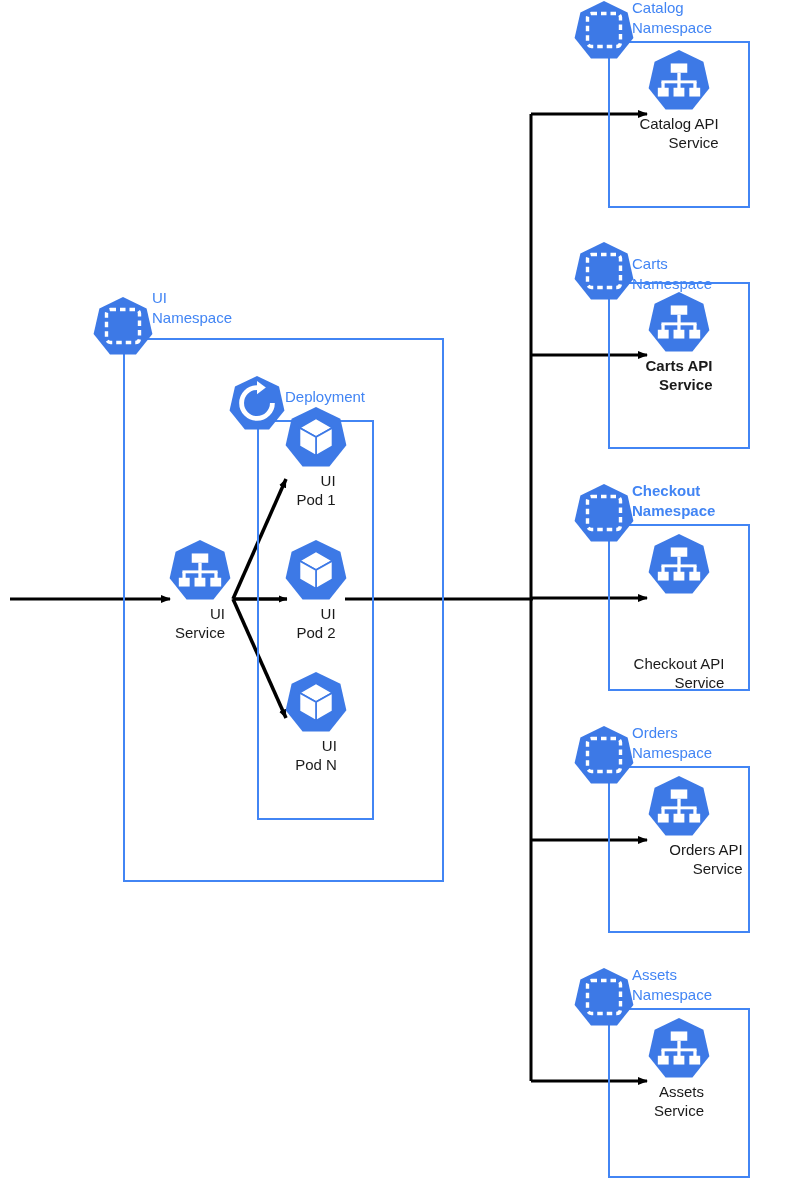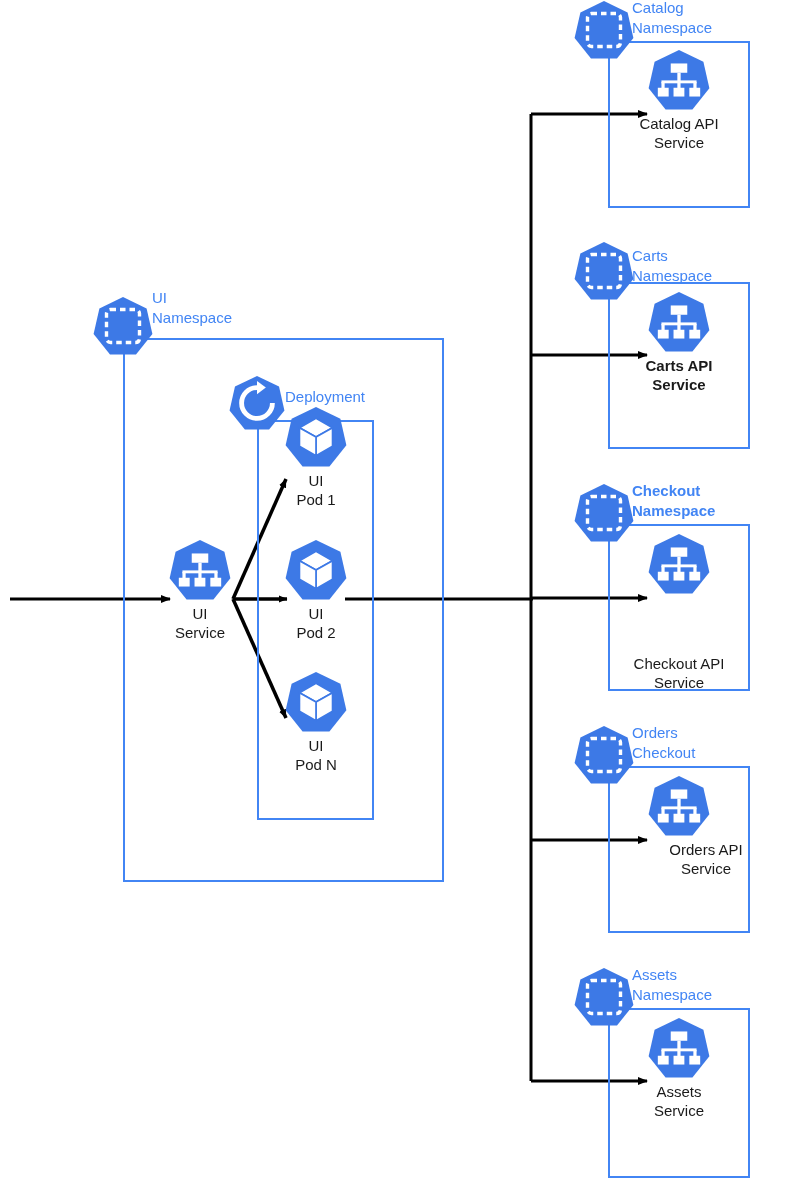--- a/index.html
+++ b/index.html
@@ -45,21 +45,21 @@
     position: absolute;
     left: 50%;
     top: 0;
     transform: translateX(-50%);
   }
   .node .caption {
     position: absolute;
     left: 50%;
     transform: translateX(-50%);
     white-space: pre;
-    text-align: center;
+    text-align: right;
     color: #1a1a1a;
     font-size: 15px;
     line-height: 19px;
   }
   
   .blue-label {
     position: absolute;
     color: #4285f4;
     font-size: 15px;
     line-height: 20px;
@@ -130,21 +130,21 @@
 Namespace</div>
 
   <div class="node" style="left:604px; top:241px;">
     <span class="glyph">
       <svg class="icon" width="60" height="60" viewBox="0 0 60 60">
         <polygon points="30,1 53.6,12.4 59.4,38 43,58.5 17,58.5 0.6,38 6.4,12.4" fill="#3d79e6"></polygon>
         <rect x="13.5" y="13.5" width="33" height="33" rx="4" fill="none" stroke="#ffffff" stroke-width="3.4" stroke-dasharray="5.5 4"></rect>
       </svg>
     </span>
   </div>
-  <div class="blue-label" style="left:632px; top:246px;">Carts
+  <div class="blue-label" style="left:632px; top:254px;">Carts
 Namespace</div>
 
   <div class="node" style="left:604px; top:483px;">
     <span class="glyph">
       <svg class="icon" width="60" height="60" viewBox="0 0 60 60">
         <polygon points="30,1 53.6,12.4 59.4,38 43,58.5 17,58.5 0.6,38 6.4,12.4" fill="#3d79e6"></polygon>
         <rect x="13.5" y="13.5" width="33" height="33" rx="4" fill="none" stroke="#ffffff" stroke-width="3.4" stroke-dasharray="5.5 4"></rect>
       </svg>
     </span>
   </div>
@@ -153,21 +153,21 @@
 
   <div class="node" style="left:604px; top:725px;">
     <span class="glyph">
       <svg class="icon" width="60" height="60" viewBox="0 0 60 60">
         <polygon points="30,1 53.6,12.4 59.4,38 43,58.5 17,58.5 0.6,38 6.4,12.4" fill="#3d79e6"></polygon>
         <rect x="13.5" y="13.5" width="33" height="33" rx="4" fill="none" stroke="#ffffff" stroke-width="3.4" stroke-dasharray="5.5 4"></rect>
       </svg>
     </span>
   </div>
   <div class="blue-label" style="left:632px; top:723px;">Orders
-Checkout</div>
+Namespace</div>
 
   <div class="node" style="left:604px; top:967px;">
     <span class="glyph">
       <svg class="icon" width="60" height="60" viewBox="0 0 60 60">
         <polygon points="30,1 53.6,12.4 59.4,38 43,58.5 17,58.5 0.6,38 6.4,12.4" fill="#3d79e6"></polygon>
         <rect x="13.5" y="13.5" width="33" height="33" rx="4" fill="none" stroke="#ffffff" stroke-width="3.4" stroke-dasharray="5.5 4"></rect>
       </svg>
     </span>
   </div>
   <div class="blue-label" style="left:632px; top:965px;">Assets

